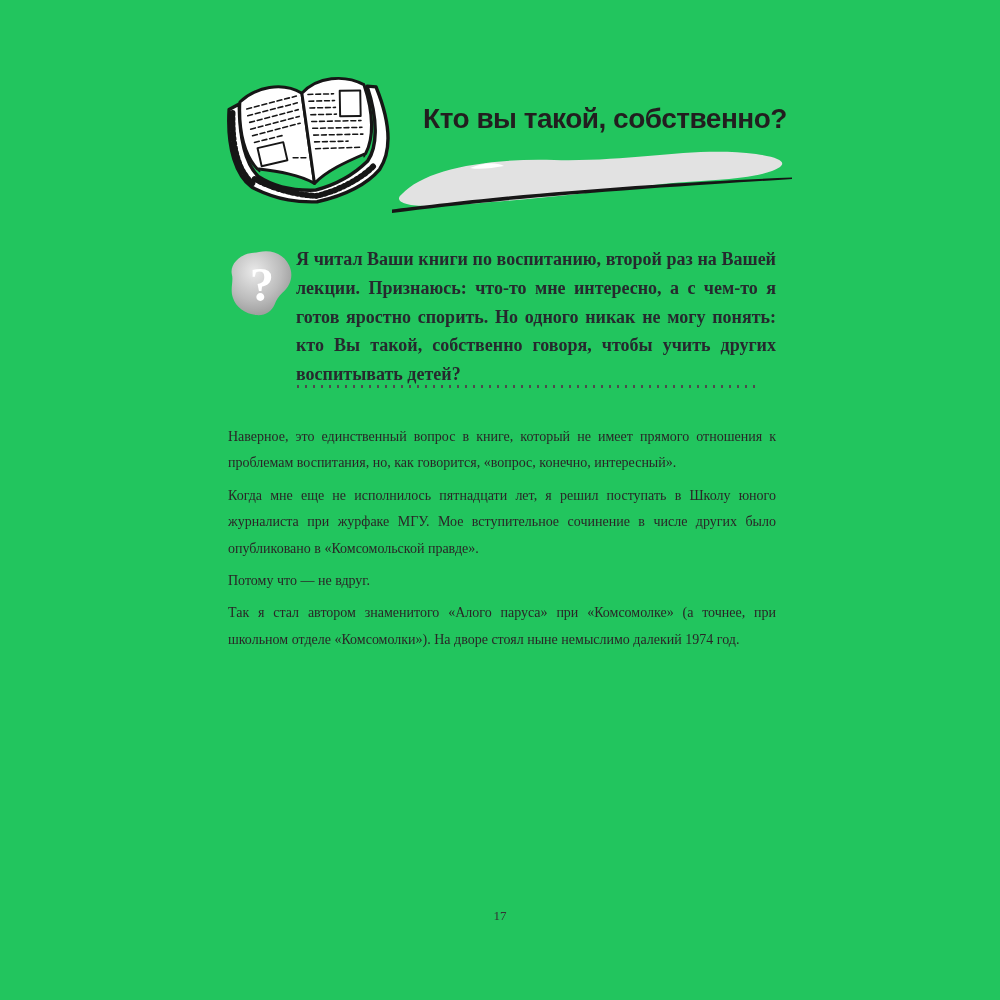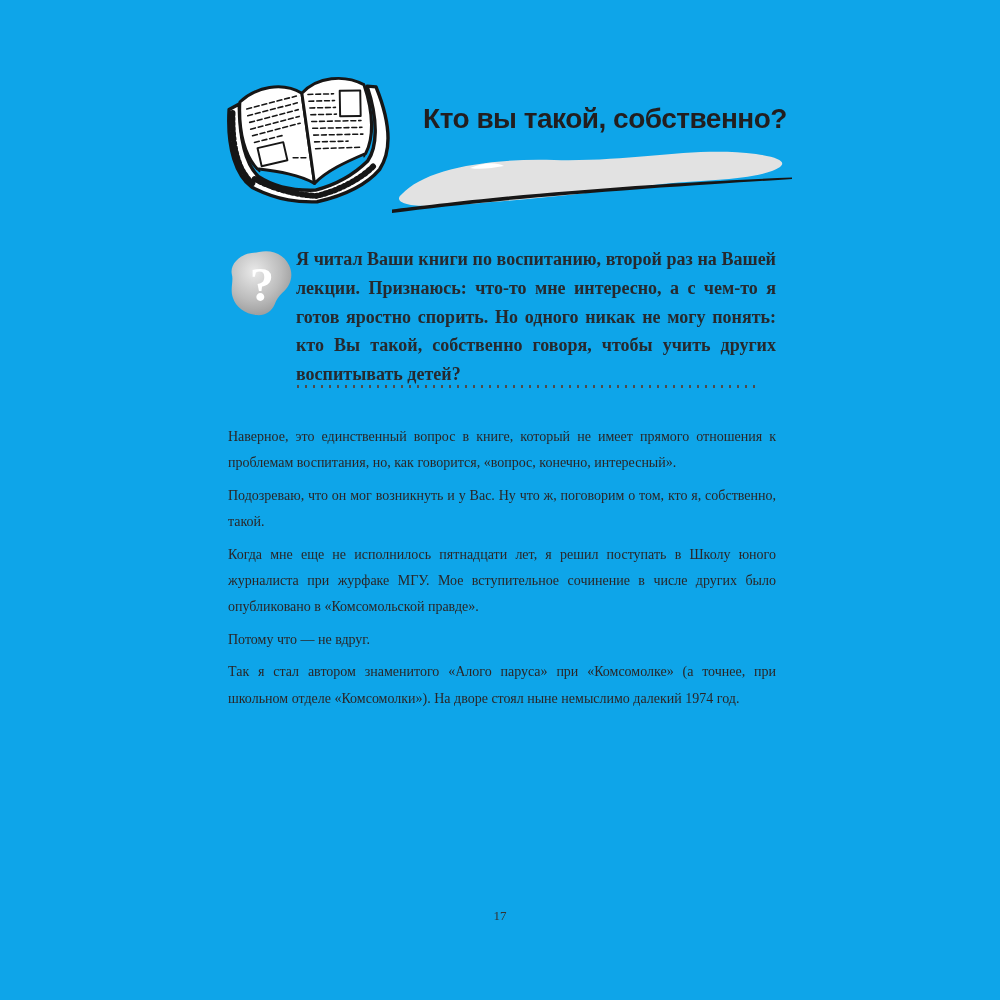--- a/index.html
+++ b/index.html
@@ -1,19 +1,19 @@
 <!DOCTYPE html>
 <html lang="ru"><head>
 <meta charset="utf-8">
 <style>
   html,body{margin:0;padding:0;background:#ffffff;}
   .page{
     position:relative;
     width:1000px;height:1000px;
-    background:#0ea5e9;
+    background:#22c55e;
     font-family:"Liberation Serif", serif;
     color:#2a2627;
     overflow:hidden;
   }
   
   .book-art{position:absolute;left:220px;top:52px;width:176px;height:160px;}
   
   .chapter-title{
     position:absolute;left:405px;top:103px;width:400px;
     font-family:"Liberation Sans", sans-serif;
@@ -114,21 +114,20 @@
     <path d="M34,3 C48,0 60,6 65,17 C70,28 66,38 58,45 C54,49 52,52 50,57 C47,64 40,69 31,68 C20,67 10,60 7,50 C4,41 8,33 6,26 C4,17 12,8 22,5 C26,4 30,4 34,3 Z" fill="url(#qgrad)"></path>
     <text x="37" y="53" text-anchor="middle" font-family="Liberation Serif, serif" font-weight="bold" font-size="50" fill="#ffffff">?</text>
   </svg>
 
   <div class="quote">Я читал Ваши книги по воспитанию, второй раз на Вашей лекции. Признаюсь: что-то мне интересно, а с чем-то я готов яростно спорить. Но одного никак не могу понять: кто Вы такой, собственно говоря, чтобы учить других воспитывать детей?</div>
 
   <div class="dotted-rule"></div>
 
   <div class="body-text">
       <p>Наверное, это единственный вопрос в книге, который не имеет прямого отношения к проблемам воспитания, но, как говорится, «вопрос, конечно, интересный».</p>
-      <p>Подозреваю, что он мог возникнуть и у Вас. Ну что ж, поговорим о том, кто я, собственно, такой.</p>
       <p>Когда мне еще не исполнилось пятнадцати лет, я решил поступать в Школу юного журналиста при журфаке МГУ. Мое вступительное сочинение в числе других было опубликовано в «Комсомольской правде».</p>
       <p>Потому что — не вдруг.</p>
       <p>Так я стал автором знаменитого «Алого паруса» при «Комсомолке» (а точнее, при школьном отделе «Комсомолки»). На дворе стоял ныне немыслимо далекий 1974 год.</p>
     </div>
 
   <div class="page-number">17</div>
 
 </div>
 
 </body></html>

